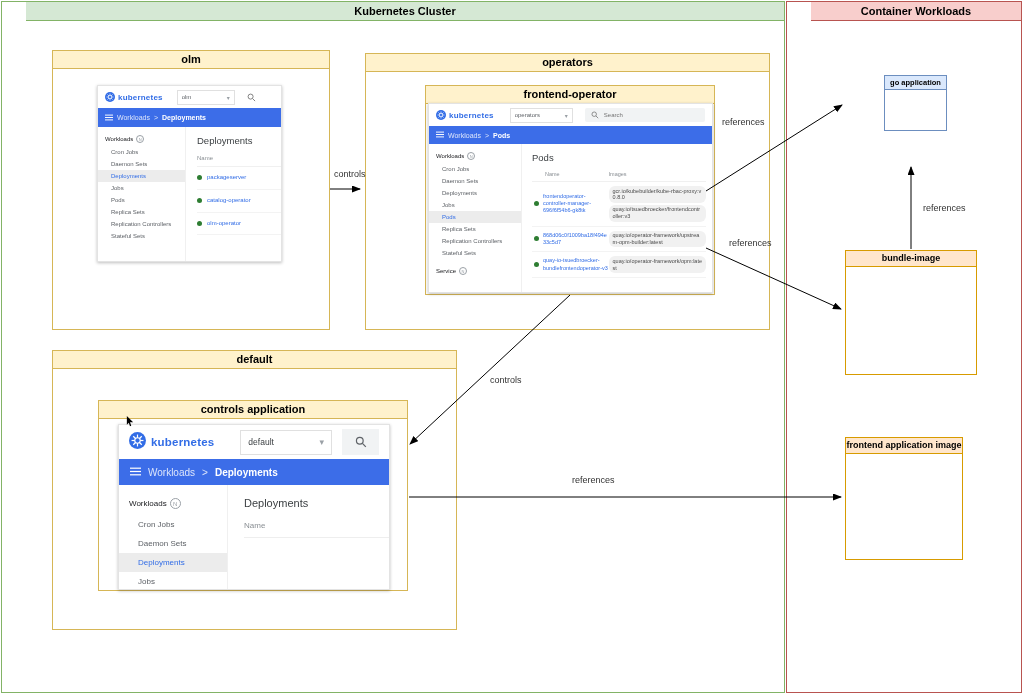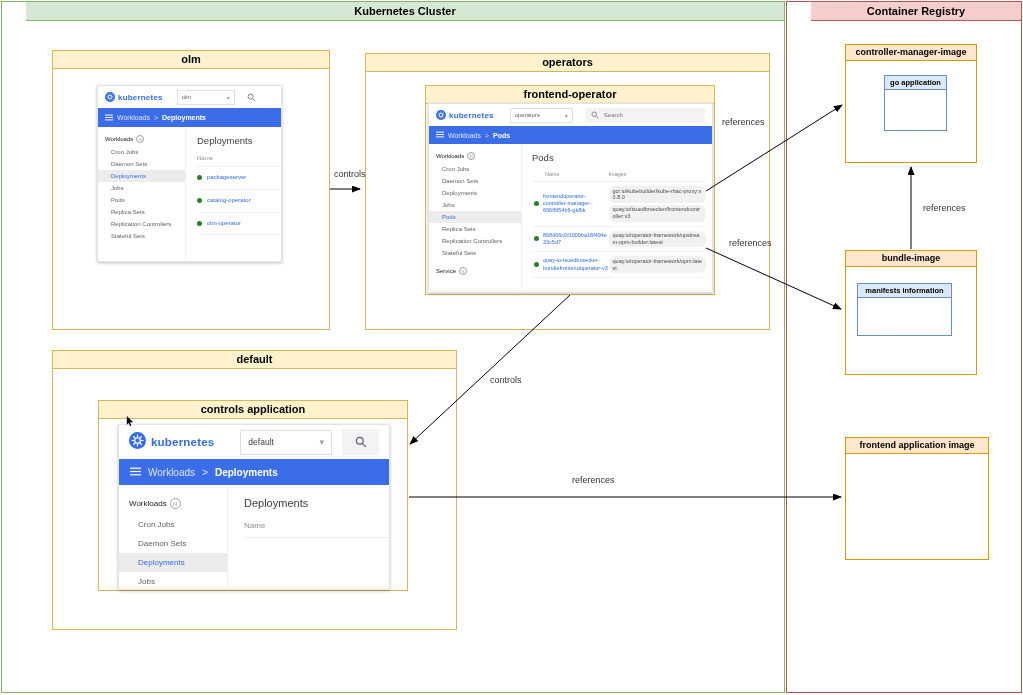--- a/index.html
+++ b/index.html
@@ -26,21 +26,21 @@
 
   #box-olm{left:52px;top:50px;width:278px;height:280px;}
   #box-operators{left:365px;top:53px;width:405px;height:277px;}
   #box-frontend-operator{left:425px;top:85px;width:290px;height:210px;}
   #box-default{left:52px;top:350px;width:405px;height:280px;}
   #box-frontend-app{left:98px;top:400px;width:310px;height:191px;}
   #box-cm-image{left:845px;top:44px;width:132px;height:119px;}
   #box-go-app{left:884px;top:75px;width:63px;height:56px;}
   #box-bundle{left:845px;top:250px;width:132px;height:125px;}
   #box-manifests{left:857px;top:283px;width:95px;height:53px;}
-  #box-fa-image{left:845px;top:437px;width:144px;height:123px;}
+  #box-fa-image{left:845px;top:437px;width:118px;height:123px;}
 
   
   .dash{position:absolute;background:#fff;border:1px solid #e3e3e3;box-shadow:0 1px 3px rgba(0,0,0,.25);
         overflow:hidden;box-sizing:border-box;display:flex;flex-direction:column;}
   #dash-olm{left:97px;top:85px;width:185px;height:177px;}
   #dash-ops{left:428px;top:103px;width:285px;height:190px;}
   #dash-def{left:118px;top:424px;width:272px;height:166px;}
 
   .dtop{display:flex;align-items:center;flex:0 0 auto;background:#fff;}
   #dash-olm .dtop,#dash-ops .dtop{height:22px;padding:0 7px;}
@@ -129,50 +129,44 @@
 </style>
 </head>
 <body>
 
 <div class="canvas">
 
   <div class="region cluster">
     <div class="region-h">Kubernetes Cluster</div>
   </div>
   <div class="region registry">
-    <div class="region-h">Container Registry</div>
+    <div class="region-h">Container Workloads</div>
   </div>
 
   <div class="box ns" id="box-olm">
     <div class="box-h">olm</div>
   </div>
   <div class="box ns" id="box-operators">
     <div class="box-h">operators</div>
   </div>
   <div class="box ns" id="box-frontend-operator">
     <div class="box-h">frontend-operator</div>
   </div>
   <div class="box ns" id="box-default">
     <div class="box-h">default</div>
   </div>
   <div class="box ns" id="box-frontend-app">
     <div class="box-h">controls application</div>
   </div>
 
-  <div class="box img" id="box-cm-image">
-    <div class="box-h">controller-manager-image</div>
-  </div>
   <div class="box blu" id="box-go-app">
     <div class="box-h">go application</div>
   </div>
   <div class="box img" id="box-bundle">
     <div class="box-h">bundle-image</div>
-  </div>
-  <div class="box blu" id="box-manifests">
-    <div class="box-h">manifests information</div>
   </div>
   <div class="box img" id="box-fa-image">
     <div class="box-h">frontend application image</div>
   </div>
 
   <div class="dash" id="dash-olm">
     <div class="dtop">
       <span>
         <svg width="10" height="10" viewBox="0 0 20 20">
             <circle cx="10" cy="10" r="10" fill="#326de6"></circle>

